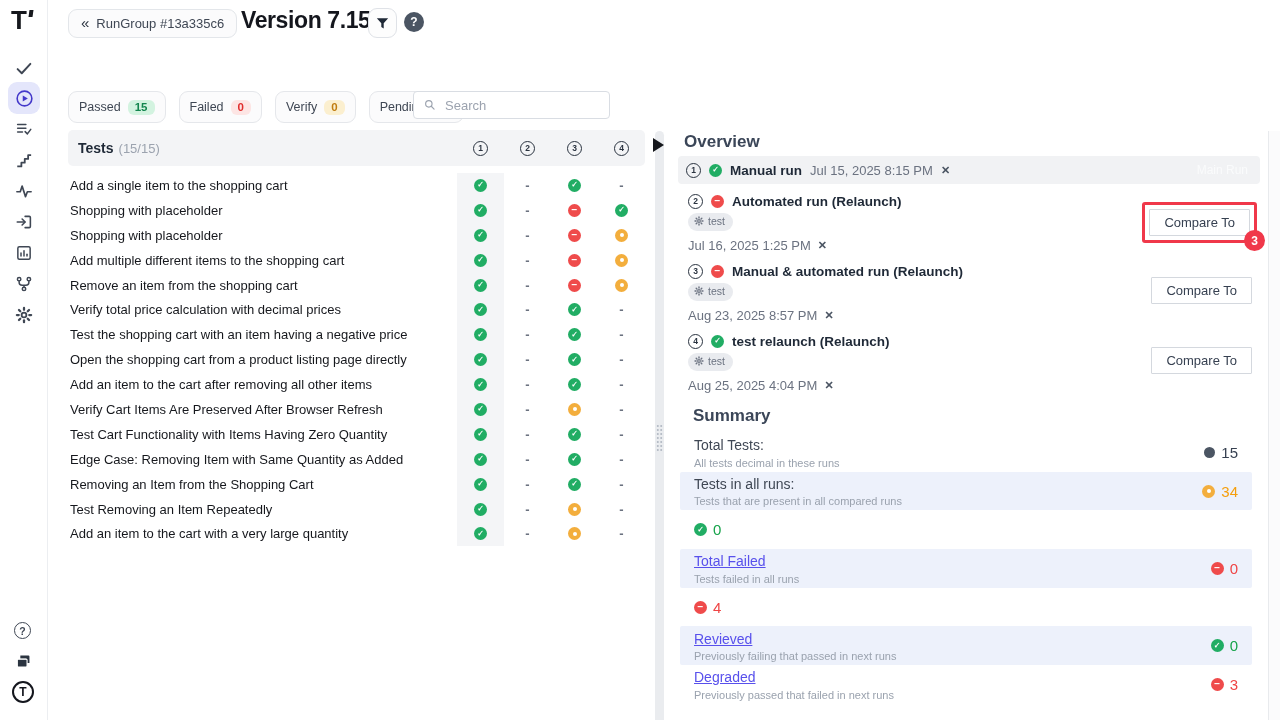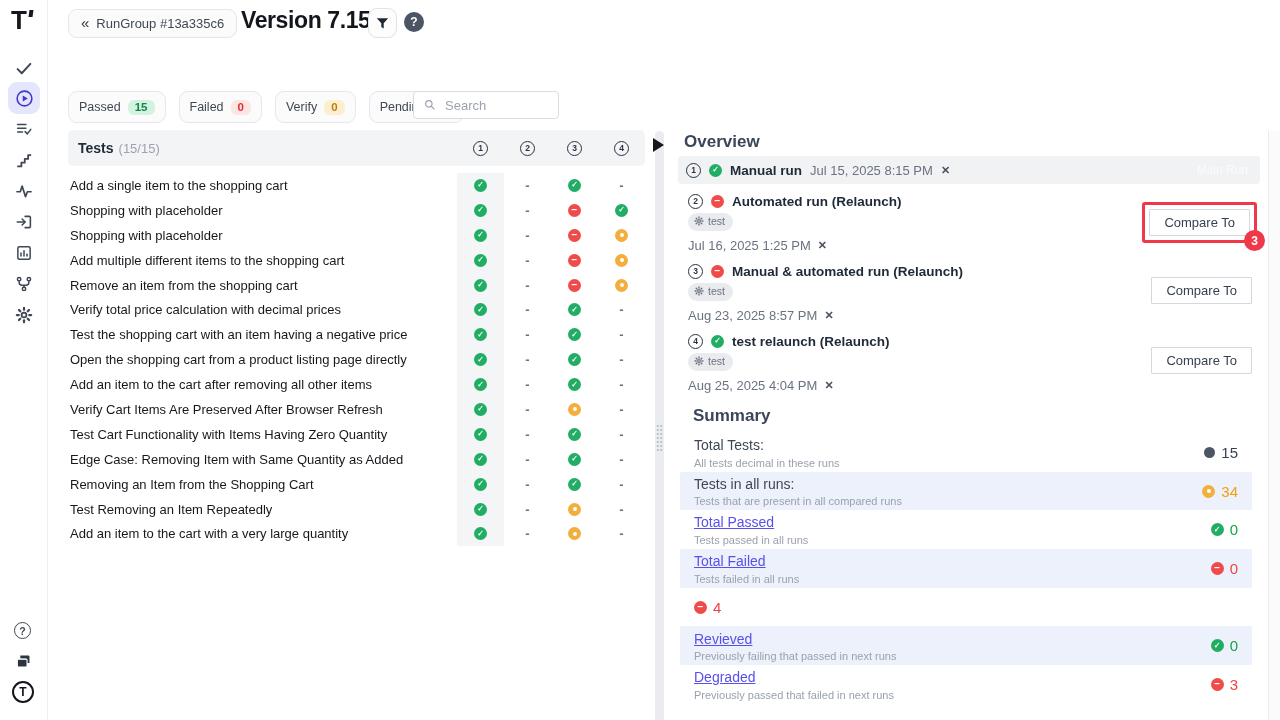--- a/index.html
+++ b/index.html
@@ -31,21 +31,21 @@
   .help-btn { position:absolute; left:404px; top:12px; width:20px; height:20px; border-radius:50%; background:#4b5563; color:#fff; font-size:12px; font-weight:700; display:flex; align-items:center; justify-content:center; cursor:pointer; }
 
   
   .chips { position:absolute; left:68px; top:91px; display:flex; gap:13px; align-items:center; }
   .chip { height:32px; border:1px solid #e5e7eb; background:#fbfbfc; border-radius:9px; display:flex; align-items:center; gap:7px; padding:0 10px; font-size:12.5px; color:#3f4754; cursor:pointer; }
   .badge { border-radius:6px; font-size:11.5px; font-weight:600; padding:1.5px 7px; }
   .c-green .badge { background:#d3f3e0; color:#13854e; }
   .c-red .badge { background:#fde5e4; color:#e02d2d; }
   .c-yellow .badge { background:#fbefcf; color:#c07c10; }
   .c-gray .badge { background:#e8eaee; color:#3f4754; }
-  .search { position:absolute; left:413px; top:91px; width:146px; height:28px; border:1px solid #d9dde3; border-radius:4px; background:#fff; display:flex; align-items:center; gap:6px; padding:0 9px; }
+  .search { position:absolute; left:413px; top:91px; width:197px; height:28px; border:1px solid #d9dde3; border-radius:4px; background:#fff; display:flex; align-items:center; gap:6px; padding:0 9px; }
   .search .mag { width:14px; height:14px; flex:none; }
   .search input { border:none; outline:none; width:100%; font-size:13px; color:#374151; font-family:inherit; background:transparent; }
   .search input::placeholder { color:#9ca3af; }
 
   
   .table { position:absolute; left:68px; top:130px; width:577px; }
   .thead { height:36px; background:#f3f4f6; border-radius:5px; display:flex; align-items:center; }
   .ttitle { flex:1; padding-left:10px; font-size:14px; font-weight:700; color:#1f2937; }
   .tcount { font-weight:400; font-size:13px; color:#9ca3af; margin-left:5px; }
   .tcol { width:47px; display:flex; justify-content:center; }
@@ -626,24 +626,20 @@
          <div class="sdesc">Tests that are present in all compared runs</div>
        </div>
        <div class="sval v-skipped">
          <span class="st skipped">
             <span class="dotw"></span>
           </span>
           <span>34</span>
        </div>
      </div>
       <div class="srow">
-       <div class="sleft">
-         <span class="slink">Total Passed</span>
-         <div class="sdesc">Tests passed in all runs</div>
-       </div>
        <div class="sval v-passed">
          <span class="st passed">✓</span>
           <span>0</span>
        </div>
      </div>
       <div class="srow hl">
        <div class="sleft">
          <span class="slink">Total Failed</span>
          <div class="sdesc">Tests failed in all runs</div>
        </div>

